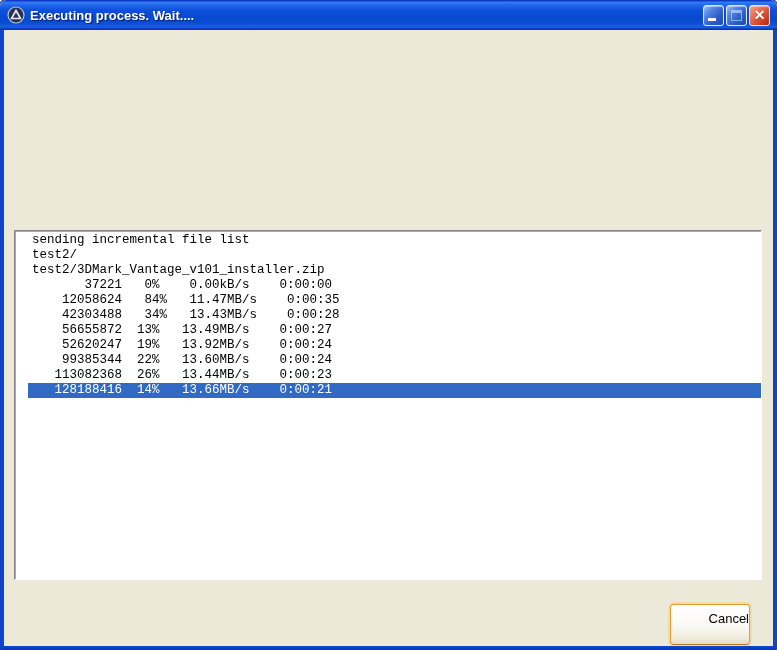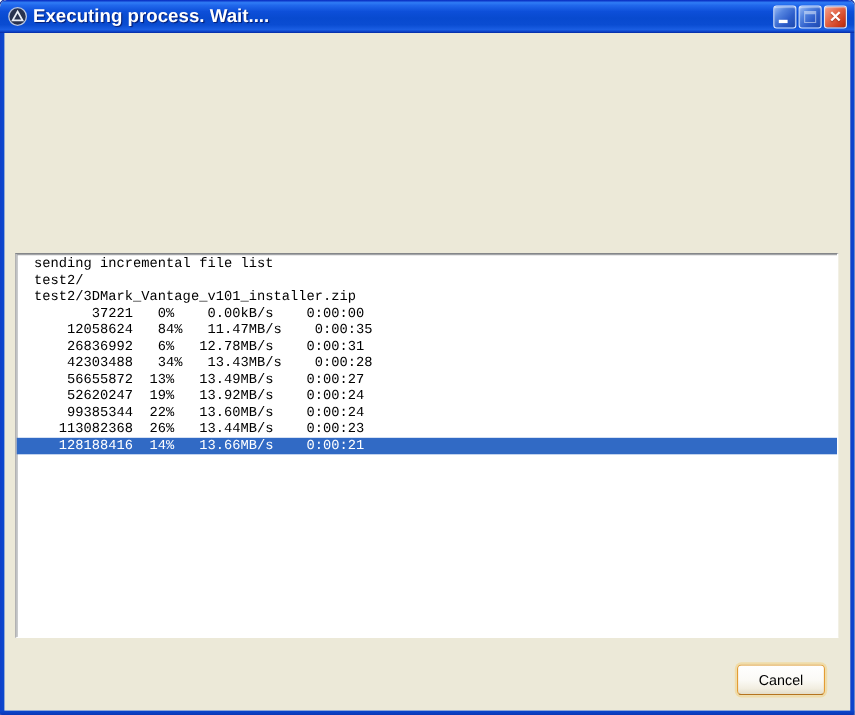--- a/index.html
+++ b/index.html
@@ -18,21 +18,21 @@
   .titlebar {
     position: absolute; top: 0; left: 0; right: 0; height: 30px;
     background: linear-gradient(180deg,
       #0526BD 0%, #2F7CF5 8%, #2168EC 16%, #0D4FD9 35%,
       #084ACF 55%, #0A4CD2 75%, #1A5EE3 90%, #0A3BBF 97%, #062A9E 100%);
     border-radius: 6px 6px 0 0;
     display: flex; align-items: center;
   }
   .app-icon { width: 18px; height: 18px; margin: 0 5px 0 7px; flex: 0 0 auto; }
   .title-text {
-    color: #FFFFFF; font-size: 17px; font-weight: bold;
+    color: #FFFFFF; font-size: 13px; font-weight: bold;
     text-shadow: 1px 1px 1px rgba(0,0,60,0.65);
     white-space: nowrap;
   }
   .controls { position: absolute; top: 5px; right: 7px; display: flex; gap: 2px; }
   .ctl-btn {
     width: 21px; height: 21px; border-radius: 3px;
     border: 1px solid #DCE8FB; position: relative;
     box-shadow: inset 0 1px 1px rgba(255,255,255,0.5);
   }
   .ctl-blue {
@@ -77,35 +77,36 @@
     border: 1px solid;
     border-color: #848689 #FFFFFF #FFFFFF #848689;
     box-shadow: inset 1px 1px 0 #A6A8AB;
     overflow: hidden;
   }
   .log-lines { padding-top: 2px; }
   .log-line {
     font-family: "Liberation Mono", "DejaVu Sans Mono", monospace;
     font-size: 12.5px; line-height: 15px; height: 15px;
     color: #000000; white-space: pre;
-    padding-left: 16px;
+    padding-left: 4px;
+    margin-left: 13px;
   }
   .log-line.selected { background: #316AC5; color: #FFFFFF; }
 
   
   .cancel-btn {
     position: absolute; left: 670px; top: 604px;
-    width: 80px; height: 28px;
+    width: 80px; height: 41px;
     border: 1px solid #E39C33; border-bottom-color: #B5741F;
     border-radius: 4px;
     box-shadow: 0 0 0 2px #F0DCA8;
     background: linear-gradient(180deg, #FFFFFF 0%, #FBFAF6 50%, #F2EEE1 80%, #E4DDC8 100%);
     font-family: "Liberation Sans", sans-serif;
     font-size: 13px; color: #000000;
-    text-align: center; line-height: 27px;
+    text-align: right; line-height: 27px;
     cursor: default;
   }
 </style>
 </head>
 <body>
 
 <div class="window">
 
   <div class="titlebar">
     <svg class="app-icon" viewBox="0 0 18 18">
@@ -126,21 +127,20 @@
     </div>
   </div>
 
   <div class="logbox">
     <div class="log-lines">
         <div class="log-line">sending incremental file list</div>
         <div class="log-line">test2/</div>
         <div class="log-line">test2/3DMark_Vantage_v101_installer.zip</div>
         <div class="log-line">       37221   0%    0.00kB/s    0:00:00</div>
         <div class="log-line">    12058624   84%   11.47MB/s    0:00:35</div>
-        <div class="log-line">    26836992   6%   12.78MB/s    0:00:31</div>
         <div class="log-line">    42303488   34%   13.43MB/s    0:00:28</div>
         <div class="log-line">    56655872  13%   13.49MB/s    0:00:27</div>
         <div class="log-line">    52620247  19%   13.92MB/s    0:00:24</div>
         <div class="log-line">    99385344  22%   13.60MB/s    0:00:24</div>
         <div class="log-line">   113082368  26%   13.44MB/s    0:00:23</div>
         <div class="log-line selected">   128188416  14%   13.66MB/s    0:00:21</div>
       </div>
   </div>
 
   <div class="cancel-btn">Cancel</div>

